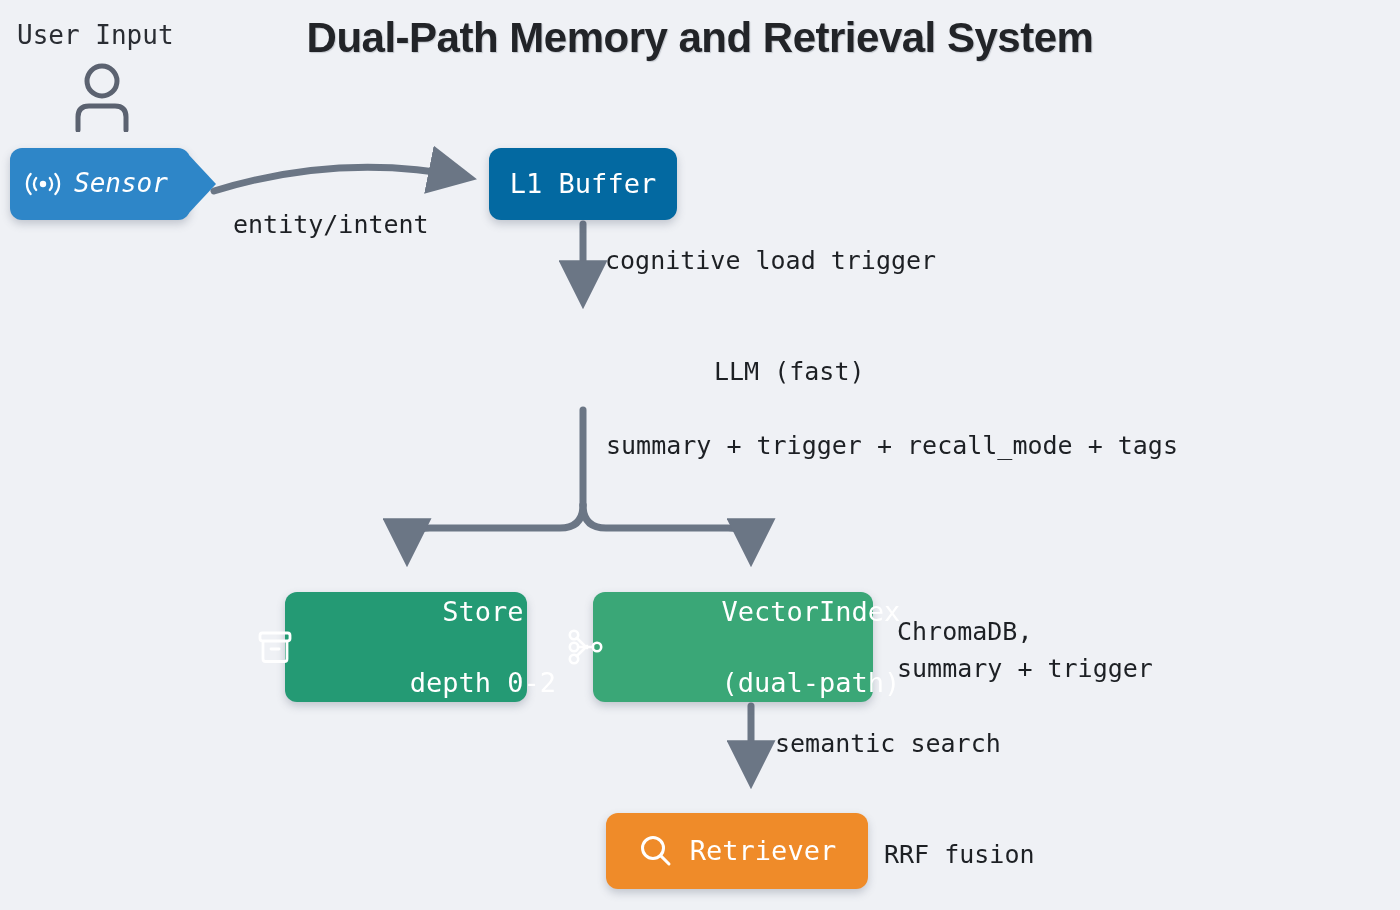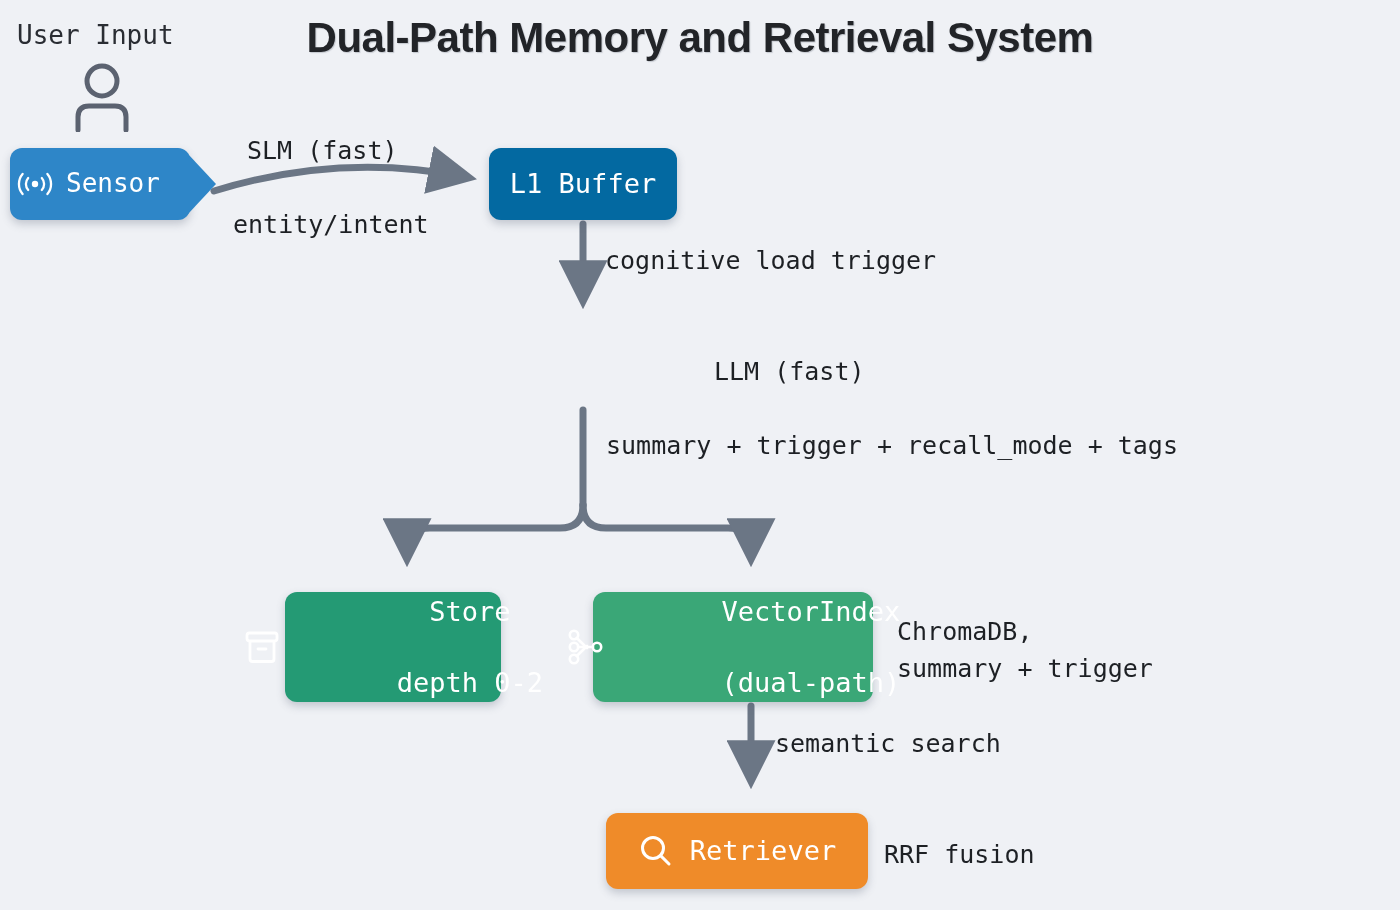--- a/index.html
+++ b/index.html
@@ -94,24 +94,25 @@
     justify-content: center;
   }
 
   
   #node-sensor {
     left: 10px;
     top: 148px;
     width: 180px;
     height: 72px;
     justify-content: flex-start;
-    padding-left: 6px;
+    padding-left: 14px;
     gap: 12px;
     background: #2e86c8;
     border-radius: 12px;
+    font-style: italic;
   }
   #node-sensor .sensor-nub {
     position: absolute;
     left: 178px;
     top: 6px;
     width: 0;
     height: 0;
     border-top: 30px solid transparent;
     border-bottom: 30px solid transparent;
     border-left: 28px solid #2e86c8;
@@ -131,21 +132,21 @@
     top: 334px;
     width: 250px;
     height: 72px;
     background: #a14cc4;
     gap: 14px;
   }
 
   #node-store {
     left: 285px;
     top: 592px;
-    width: 216px;
+    width: 242px;
     height: 110px;
     background: #249a74;
     gap: 18px;
   }
 
   #node-vector {
     left: 593px;
     top: 592px;
     width: 280px;
     height: 110px;
@@ -193,21 +194,20 @@
 
     <path d="M 583 410 L 583 505" fill="none" stroke="#6b7685" stroke-width="7" stroke-linecap="round"></path>
 
     <path d="M 583 505 Q 583 528 560 528 L 430 528 Q 407 528 407 551 L 407 556" fill="none" stroke="#6b7685" stroke-width="7" stroke-linecap="round" marker-end="url(#arrowhead)"></path>
 
     <path d="M 583 505 Q 583 528 606 528 L 728 528 Q 751 528 751 551 L 751 556" fill="none" stroke="#6b7685" stroke-width="7" stroke-linecap="round" marker-end="url(#arrowhead)"></path>
 
     <path d="M 751 706 L 751 778" fill="none" stroke="#6b7685" stroke-width="7" stroke-linecap="round" marker-end="url(#arrowhead)"></path>
   </svg>
 
-  <div class="caption" style="left:247px; top:133px;">SLM (fast)</div>
 
   <div class="caption" style="left:233px; top:207px;">entity/intent</div>
 
   <div class="caption" style="left:605px; top:243px;">cognitive load trigger</div>
 
   <div class="caption" style="left:714px; top:354px;">LLM (fast)</div>
 
   <div class="caption" style="left:606px; top:428px;">summary + trigger + recall_mode + tags</div>
 
   <div class="caption" style="left:897px; top:614px;">ChromaDB,</div>

